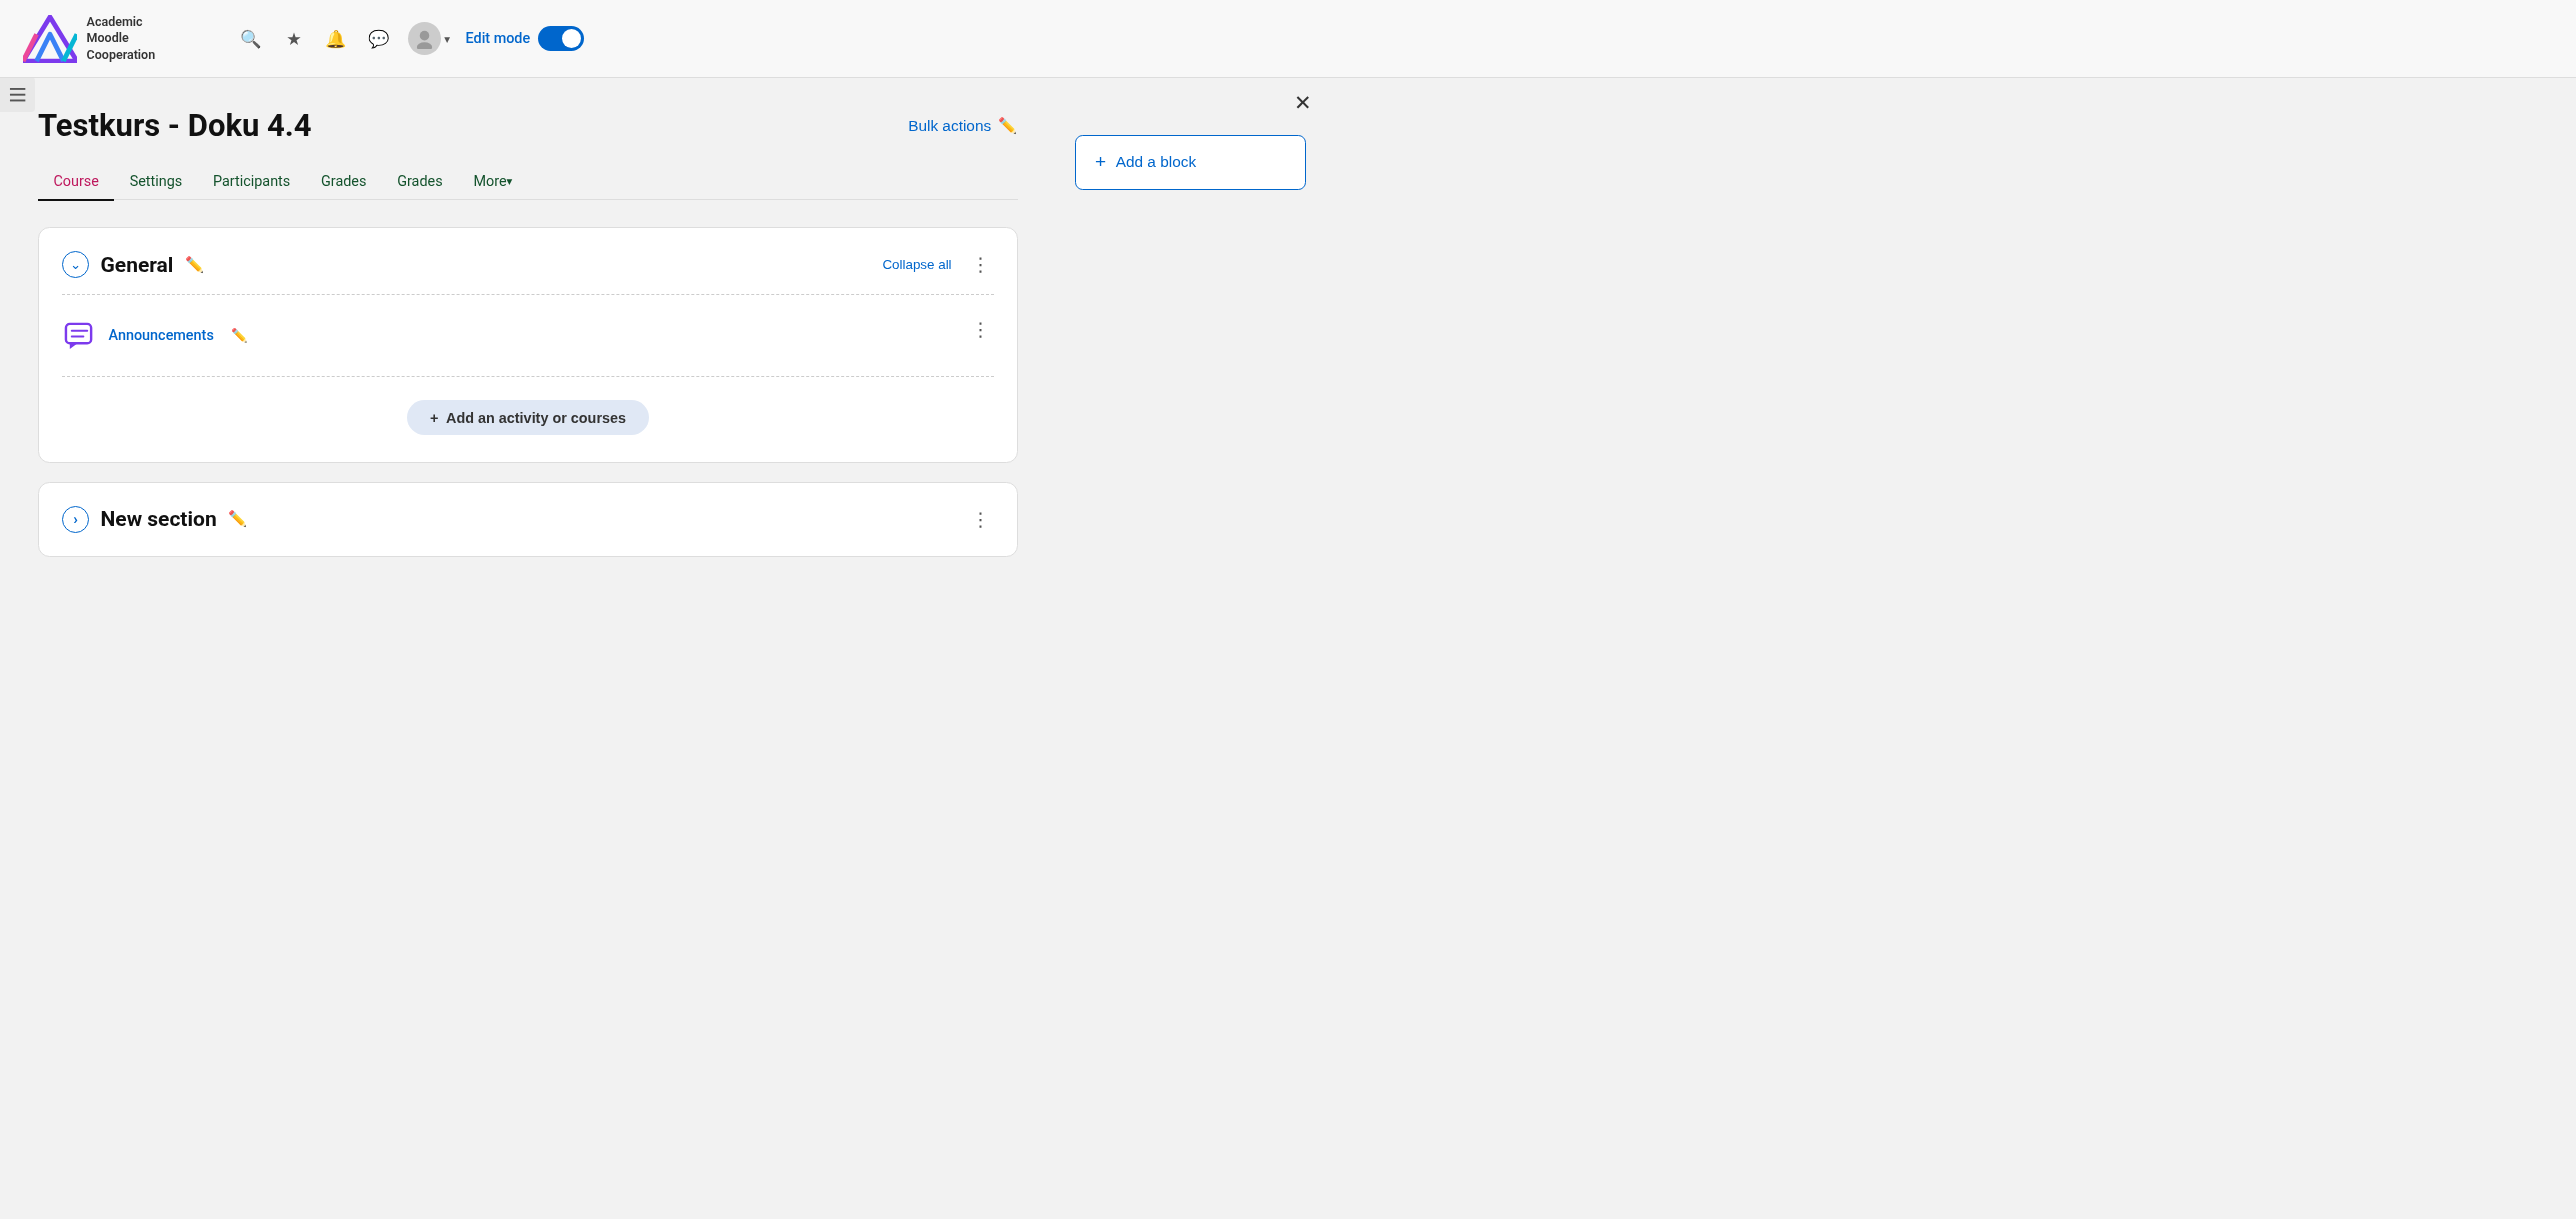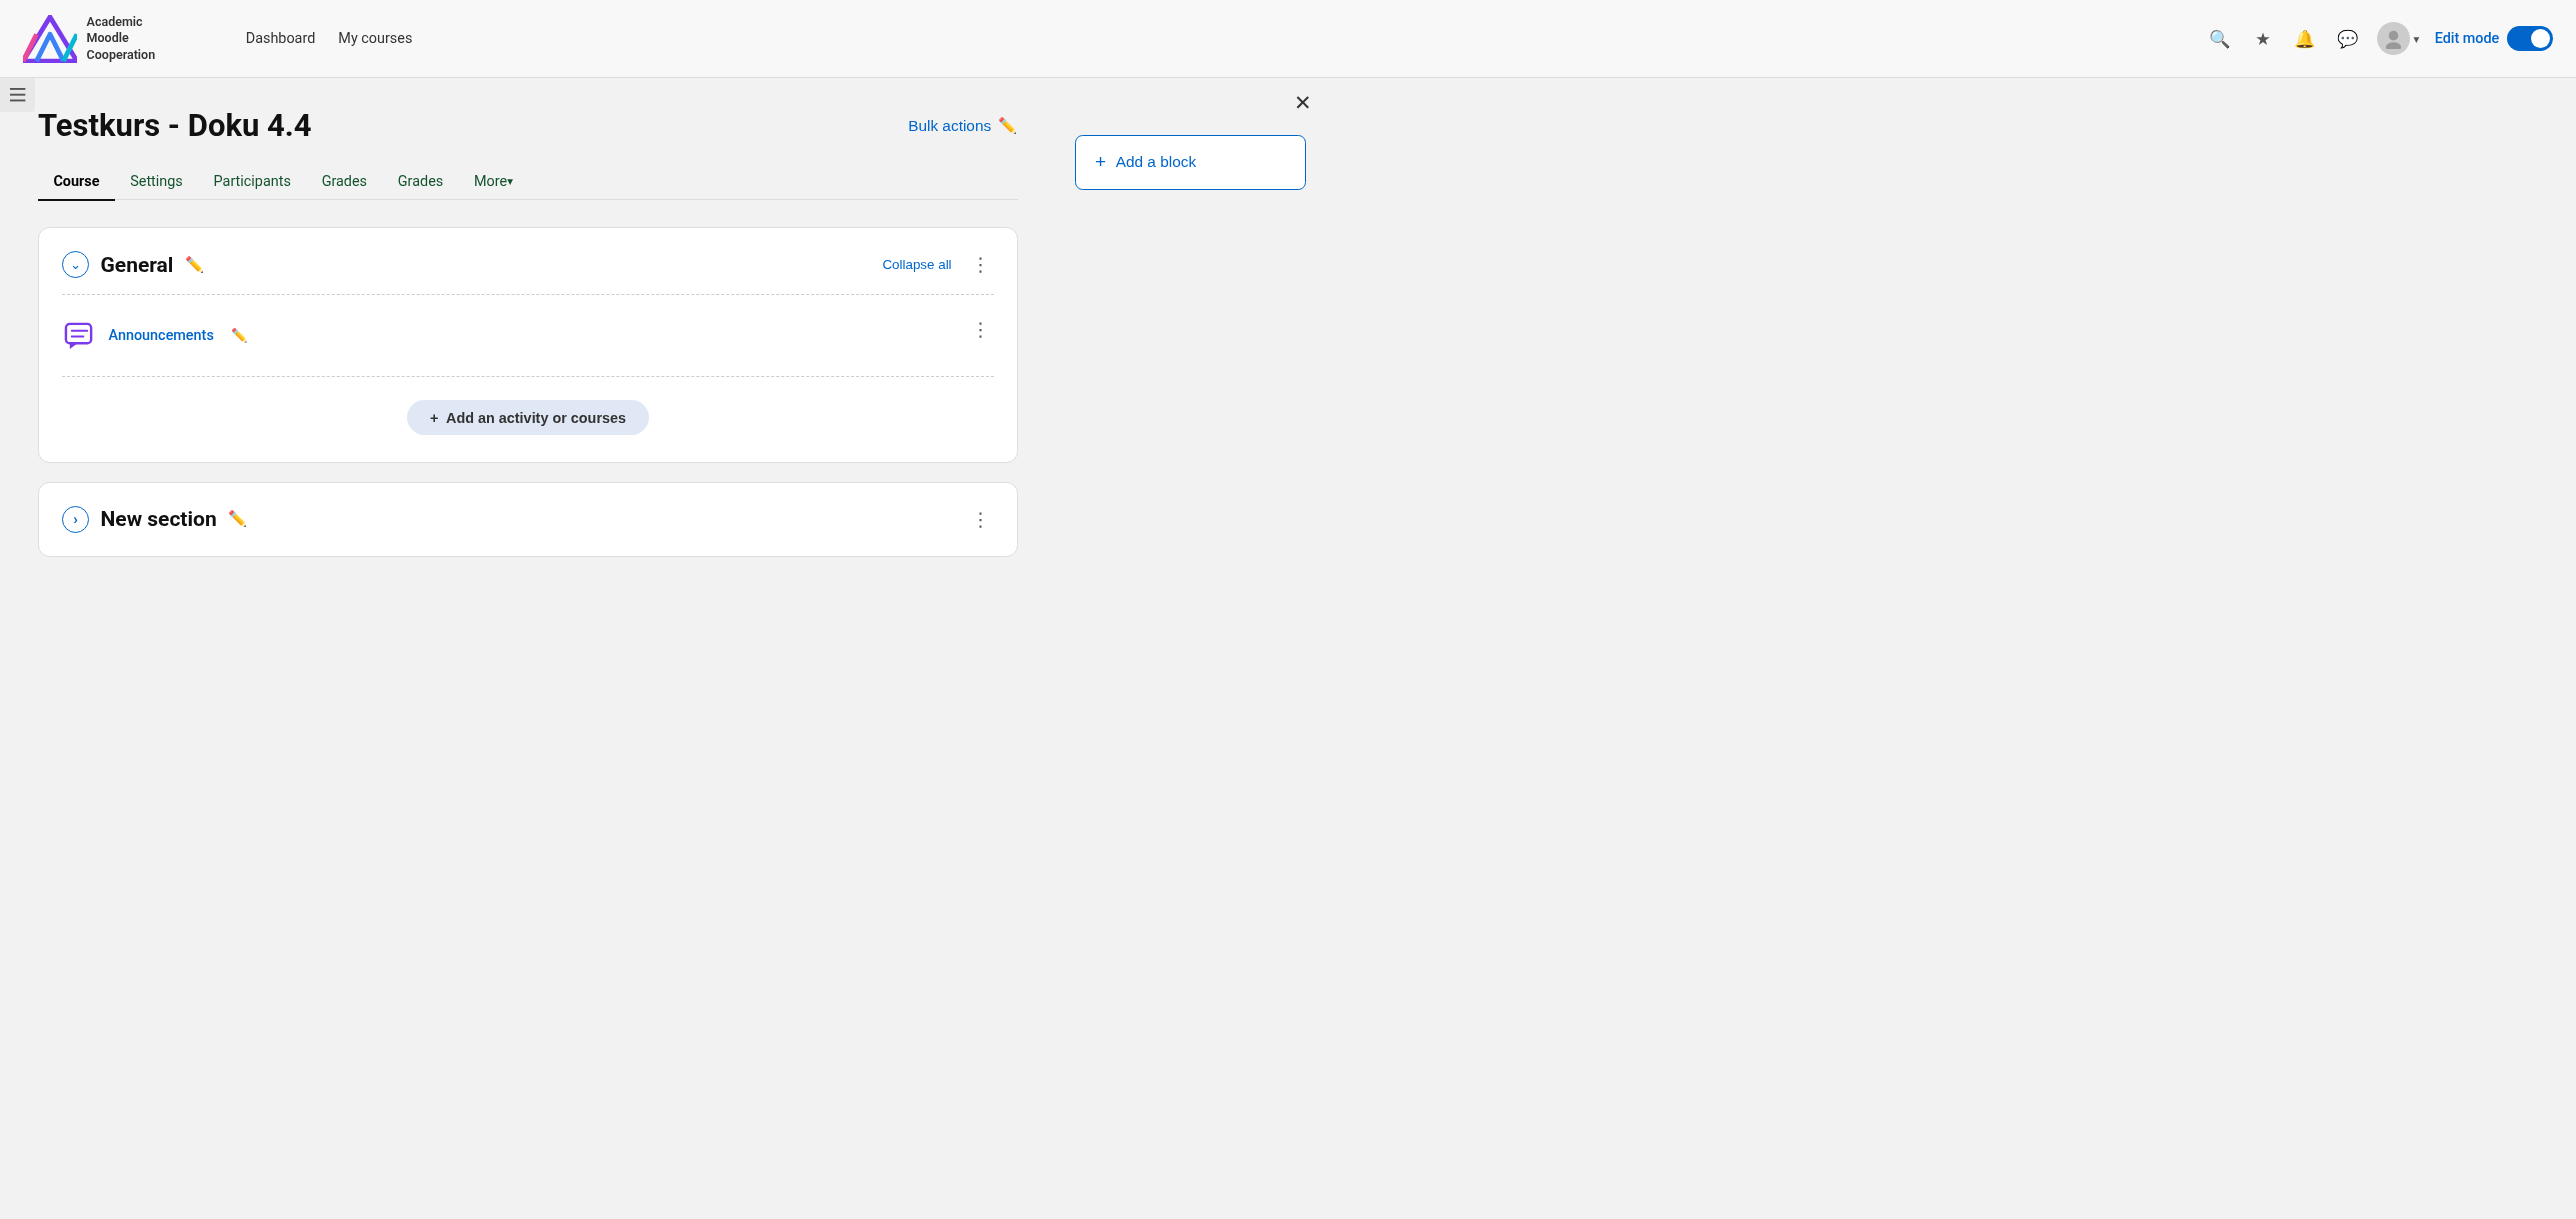--- a/index.html
+++ b/index.html
@@ -173,23 +173,23 @@
       padding: 9.6px 15.4px;
       font-size: 14.4px;
       cursor: pointer;
       color: #14532d;
       text-decoration: none;
       white-space: nowrap;
       border-bottom: 2.9px solid transparent;
       margin-bottom: -1.9px;
     }
     .tab-item.active {
-      color: #000000;
+      color: #be185d;
       border-bottom: 2.9px solid #111;
-      font-weight: 700;
+      font-weight: 400;
     }
 
     
     .section-card {
       background: white;
       border-radius: 11.5px;
       border: 1px solid #ddd;
       padding: 23px;
       margin-bottom: 19px;
     }
@@ -356,26 +356,20 @@
       <path d="M0,48 L14,20" fill="none" stroke="#ec4899" stroke-width="5" stroke-linejoin="round"></path>
       <path d="M42,48 L56,20" fill="none" stroke="#06b6d4" stroke-width="5" stroke-linejoin="round"></path>
     </svg>
     <div class="logo-text">
       <div>Academic</div>
       <div>Moodle</div>
       <div>Cooperation</div>
     </div>
   </div>
 
-  <nav class="header-nav">
-    <a>Dashboard</a>
-    <div class="my-courses">
-      <a>My courses</a>
-    </div>
-  </nav>
 
   <div class="header-right">
     <div class="header-icon">🔍</div>
     <div class="header-icon">★</div>
     <div class="header-icon">🔔</div>
     <div class="header-icon">💬</div>
     <div class="avatar-area">
       <div class="avatar-circle">
         <svg width="21" height="21" viewBox="0 0 22 22">
           <circle cx="11" cy="8" r="5" fill="#999"></circle>

